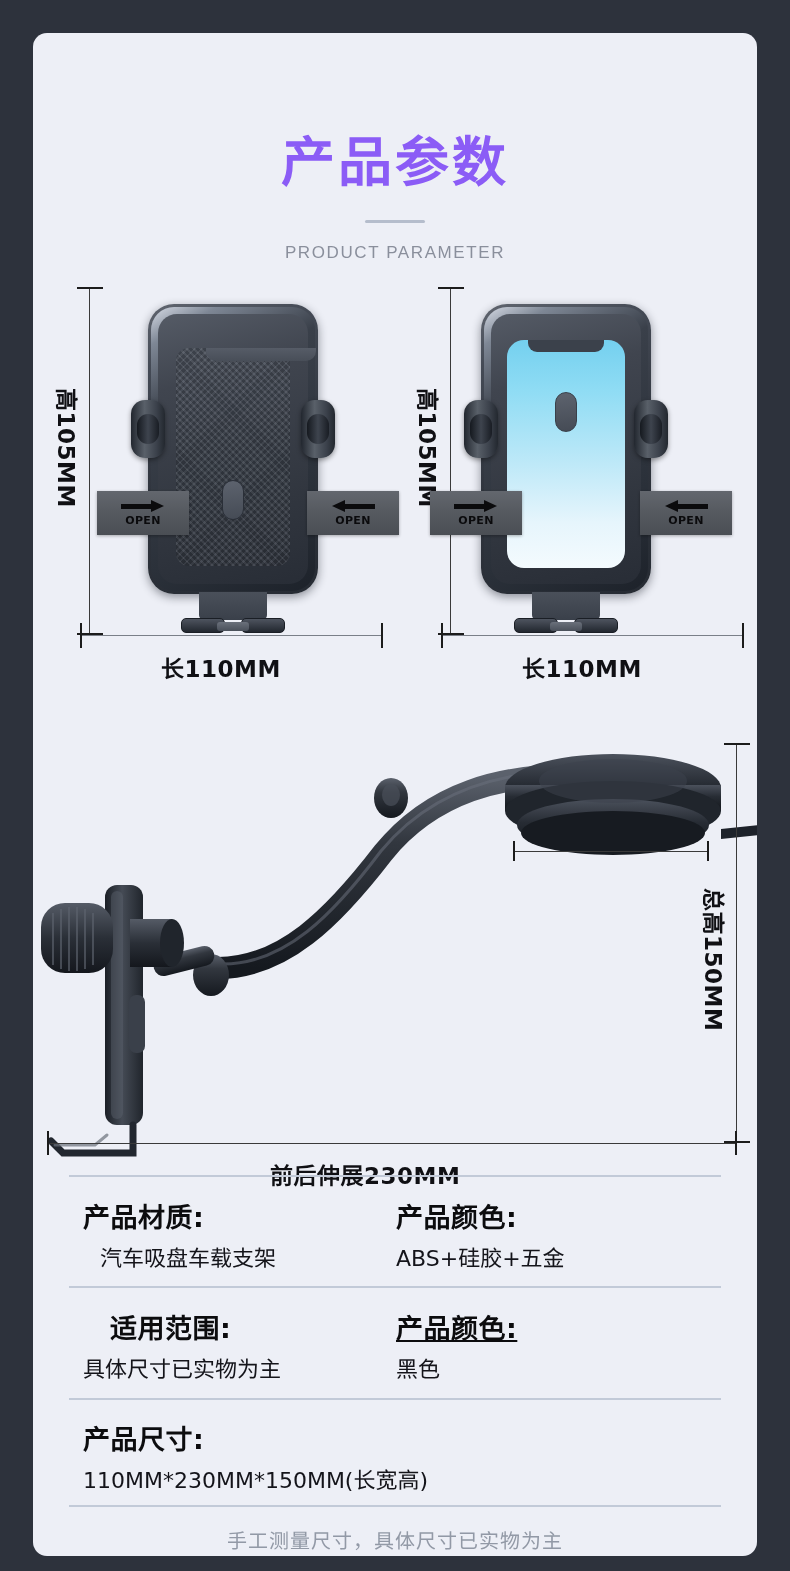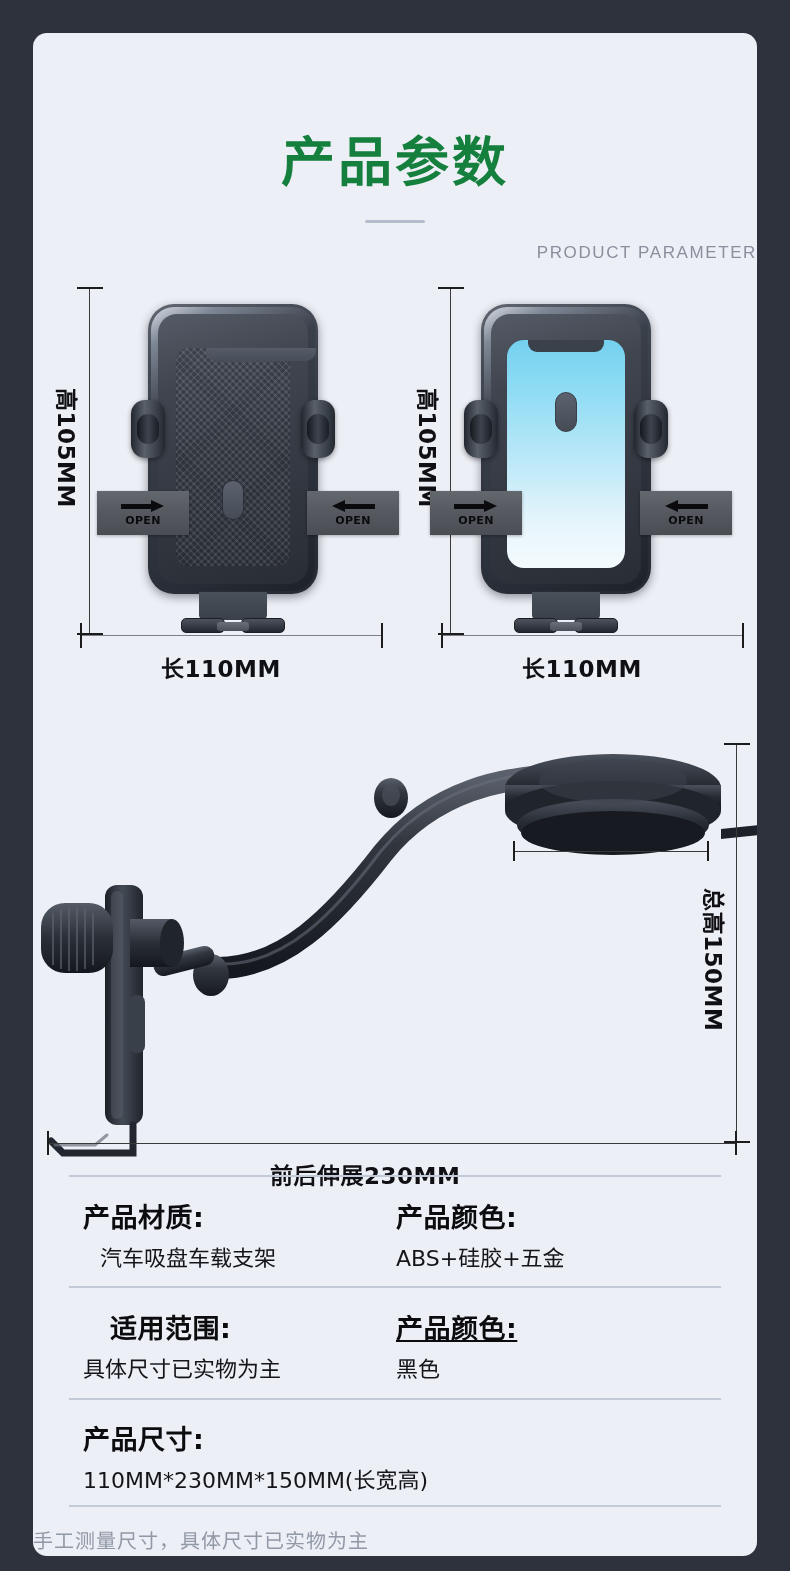--- a/index.html
+++ b/index.html
@@ -19,31 +19,31 @@
     width:724px; height:1523px;
     background:#edeff6;
     border-radius:14px;
     overflow:hidden;
   }
 
   
   .title{
     position:absolute; left:0; top:85px; width:724px;
     text-align:center;
-    font-size:54px; font-weight:bold; color:#15803d;
+    font-size:54px; font-weight:bold; color:#8b5cf6;
     letter-spacing:3px;
     font-family:"DejaVu Sans","Liberation Sans",sans-serif;
   }
   .title-divider{
     position:absolute; left:332px; top:187px;
     width:60px; height:3px; background:#b5bdcc; border-radius:2px;
   }
   .subtitle{
     position:absolute; left:0; top:210px; width:724px;
-    text-align:right;
+    text-align:center;
     font-size:17px; color:#8a8f9c; letter-spacing:1.6px;
   }
 
   
   .dimline-v{ position:absolute; width:1px; background:#3a3a3a; }
   .dimline-h{ position:absolute; height:1px; background:#7a7f88; }
   .cap-h{ position:absolute; height:2px; background:#1c1c1c; }
   .cap-v{ position:absolute; width:2px; background:#1c1c1c; }
   .dimlabel{
     position:absolute; font-size:23px; font-weight:bold; color:#101014;
@@ -180,21 +180,21 @@
   .spec-label{
     position:absolute; font-size:27px; font-weight:bold; color:#0c0c0e;
     white-space:nowrap; letter-spacing:0.5px;
     font-family:"DejaVu Sans","Liberation Sans",sans-serif;
   }
   .spec-value{
     position:absolute; font-size:22px; color:#14141a; white-space:nowrap;
     font-family:"DejaVu Sans","Liberation Sans",sans-serif;
   }
   .footnote{
-    position:absolute; left:0; width:724px; 
+    position:absolute; left:0; width:724px; text-align:center;
     font-size:20px; color:#9299a6; letter-spacing:1px;
     font-family:"DejaVu Sans","Liberation Sans",sans-serif;
   }
 </style>
 </head>
 <body>
 
 <div class="frame">
   <div class="panel">
 

